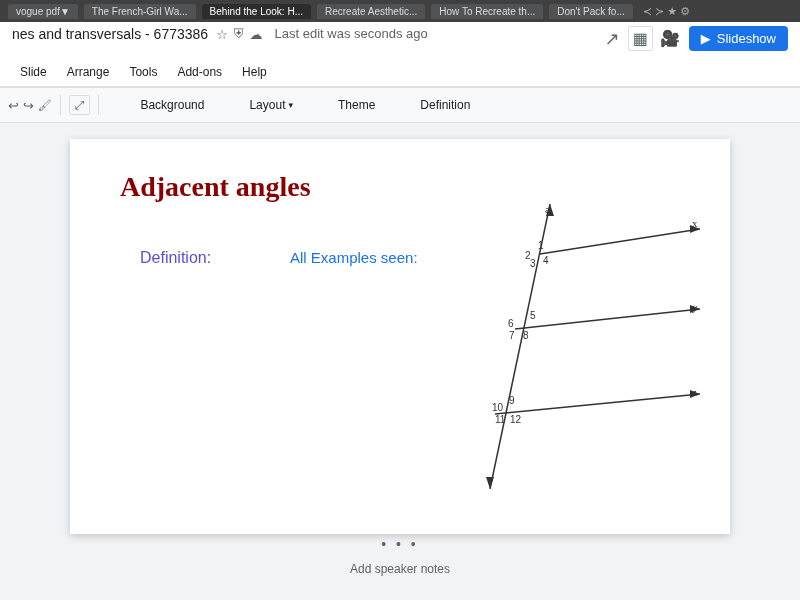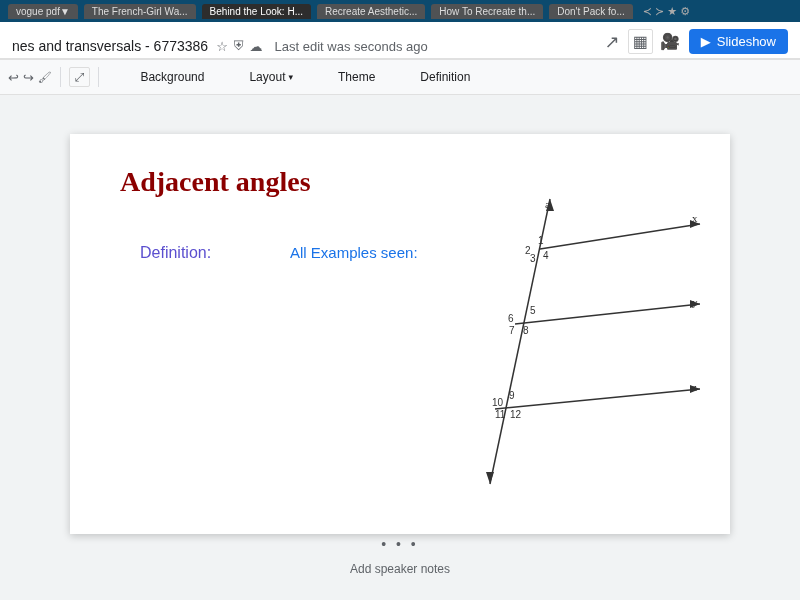--- a/index.html
+++ b/index.html
@@ -7,21 +7,21 @@
       width: 800px;
       height: 600px;
       overflow: hidden;
       font-family: Arial, sans-serif;
       background: #202124;
       position: relative;
     }
 
     
     .browser-chrome {
-      background: #0c4a6e;
+      background: #404040;
       height: 22px;
       display: flex;
       align-items: center;
       padding: 0 8px;
       gap: 6px;
     }
     .browser-tab {
       background: #505254;
       color: #ddd;
       font-size: 10px;
@@ -47,21 +47,21 @@
 
     
     .top-bar {
       background: #fff;
       border-bottom: 1px solid #e0e0e0;
       padding: 0;
     }
 
     .title-bar {
       display: flex;
-      align-items: flex-end;
+      align-items: flex-start;
       padding: 4px 12px;
       gap: 8px;
       height: 36px;
     }
 
     .doc-title {
       font-size: 14px;
       color: #202124;
       font-weight: 500;
     }
@@ -263,20 +263,27 @@
         <span style="font-size:18px;color:#5f6368;">↗</span>
         <span style="font-size:16px;color:#5f6368;border:1px solid #ddd;padding:2px 4px;border-radius:2px;">▦</span>
         <span style="font-size:16px;color:#5f6368;">🎥</span>
         <button class="slideshow-btn">
           <span>▶</span>
           <span>Slideshow</span>
         </button>
       </div>
     </div>
 
+    <div class="menu-bar">
+      <span class="menu-item">Slide</span>
+      <span class="menu-item">Arrange</span>
+      <span class="menu-item">Tools</span>
+      <span class="menu-item">Add-ons</span>
+      <span class="menu-item">Help</span>
+    </div>
   </div>
 
   <div class="toolbar">
     <span style="font-size:13px;color:#5f6368;cursor:pointer;">↩</span>
     <span style="font-size:13px;color:#5f6368;cursor:pointer;">↪</span>
     <span style="font-size:11px;color:#5f6368;cursor:pointer;">🖌</span>
     <div class="toolbar-separator"></div>
     <span style="font-size:12px;color:#5f6368;border:1px solid #ddd;padding:2px 5px;border-radius:2px;cursor:pointer;">⤢</span>
     <div class="toolbar-separator"></div>
 

